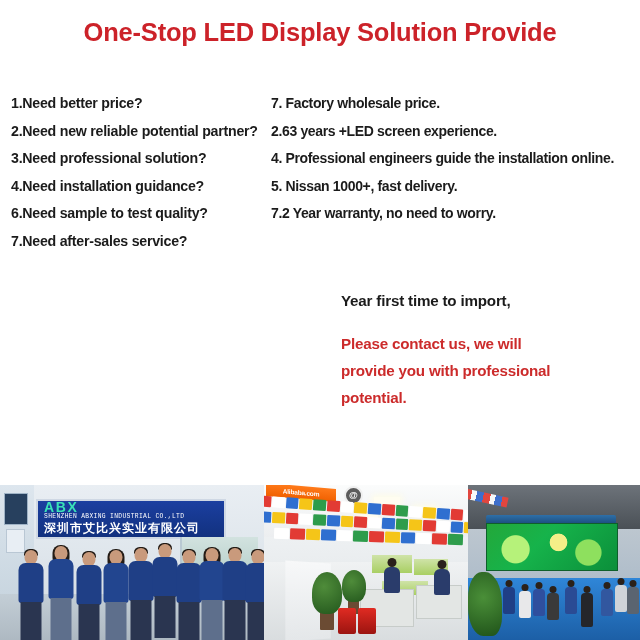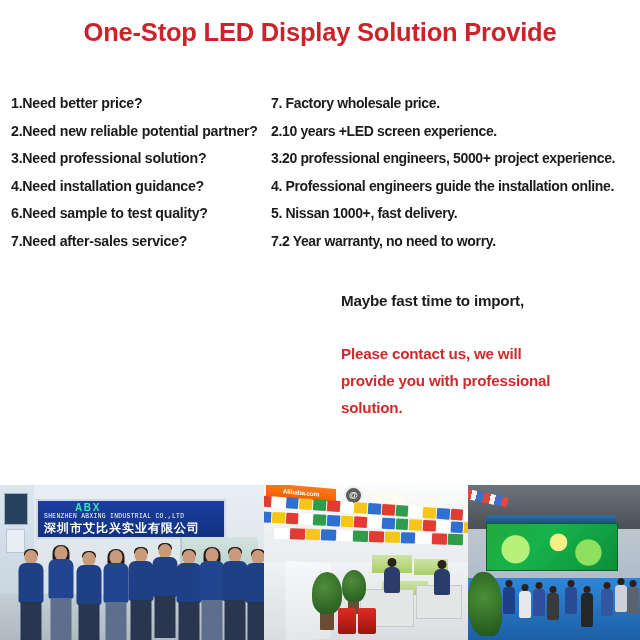--- a/index.html
+++ b/index.html
@@ -87,21 +87,21 @@
   }
   .promo-q {
     font-size: 15.2px;
     font-weight: bold;
     line-height: 26px;
     color: #1b1b1b;
     white-space: nowrap;
     letter-spacing: -0.2px;
   }
   .promo-cta {
-    margin-top: 26px;
+    margin-top: 16px;
   }
   .promo-cta-line {
     font-size: 15.2px;
     font-weight: bold;
     line-height: 27px;
     color: #cc2b2b;
     white-space: nowrap;
     letter-spacing: -0.2px;
   }
 
@@ -145,22 +145,22 @@
     left: 36px; top: 14px;
     width: 190px; height: 40px;
     background: linear-gradient(#1b3fa0, #12317f);
     border: 2px solid #cfd8e4;
     box-sizing: border-box;
     padding: 2px 3px 0 6px;
     overflow: hidden;
   }
   .sign-logo {
     font-family: "Liberation Sans", sans-serif;
-    font-size: 10px; font-weight: bold; color: #39e3b8;
-    letter-spacing: 1.6px; line-height: 9px; margin-left: 31px;
+    font-size: 14px; font-weight: bold; color: #39e3b8;
+    letter-spacing: 1.6px; line-height: 9px;
   }
   .sign-en {
     font-family: "Liberation Mono", monospace;
     font-size: 6.3px; color: #ffffff; letter-spacing: 0.35px;
     line-height: 9px; white-space: nowrap;
   }
   .sign-cn {
     font-size: 12px; color: #ffffff; font-weight: bold;
     letter-spacing: 1px; line-height: 15px; white-space: nowrap;
   }
@@ -348,34 +348,33 @@
     <div class="qa-line">1.Need better price?</div>
     <div class="qa-line">2.Need new reliable potential partner?</div>
     <div class="qa-line">3.Need professional solution?</div>
     <div class="qa-line">4.Need installation guidance?</div>
     <div class="qa-line">6.Need sample to test quality?</div>
     <div class="qa-line">7.Need after-sales service?</div>
   </div>
 
   <div class="qa-right">
     <div class="qa-line">7. Factory wholesale price.</div>
-    <div class="qa-line">2.10 years +LED screen experience.</div>
-    <div class="qa-line">3.20 professional engineers, 5000+ project experience.</div>
+    <div class="qa-line">2.63 years +LED screen experience.</div>
     <div class="qa-line">4. Professional engineers guide the installation online.</div>
     <div class="qa-line">5. Nissan 1000+, fast delivery.</div>
     <div class="qa-line">7.2 Year warranty, no need to worry.</div>
   </div>
 
 
   <div class="promo">
-    <div class="promo-q">Maybe fast time to import,</div>
+    <div class="promo-q">Year first time to import,</div>
     <div class="promo-cta">
       <div class="promo-cta-line">Please contact us, we will</div>
       <div class="promo-cta-line">provide you with professional</div>
-      <div class="promo-cta-line">solution.</div>
+      <div class="promo-cta-line">potential.</div>
     </div>
   </div>
 
   <div class="photo-strip">
 
     <div class="photo photo-team">
       <div class="wall-left">
         <div class="wall-poster"></div>
         <div class="wall-poster2"></div>
       </div>

